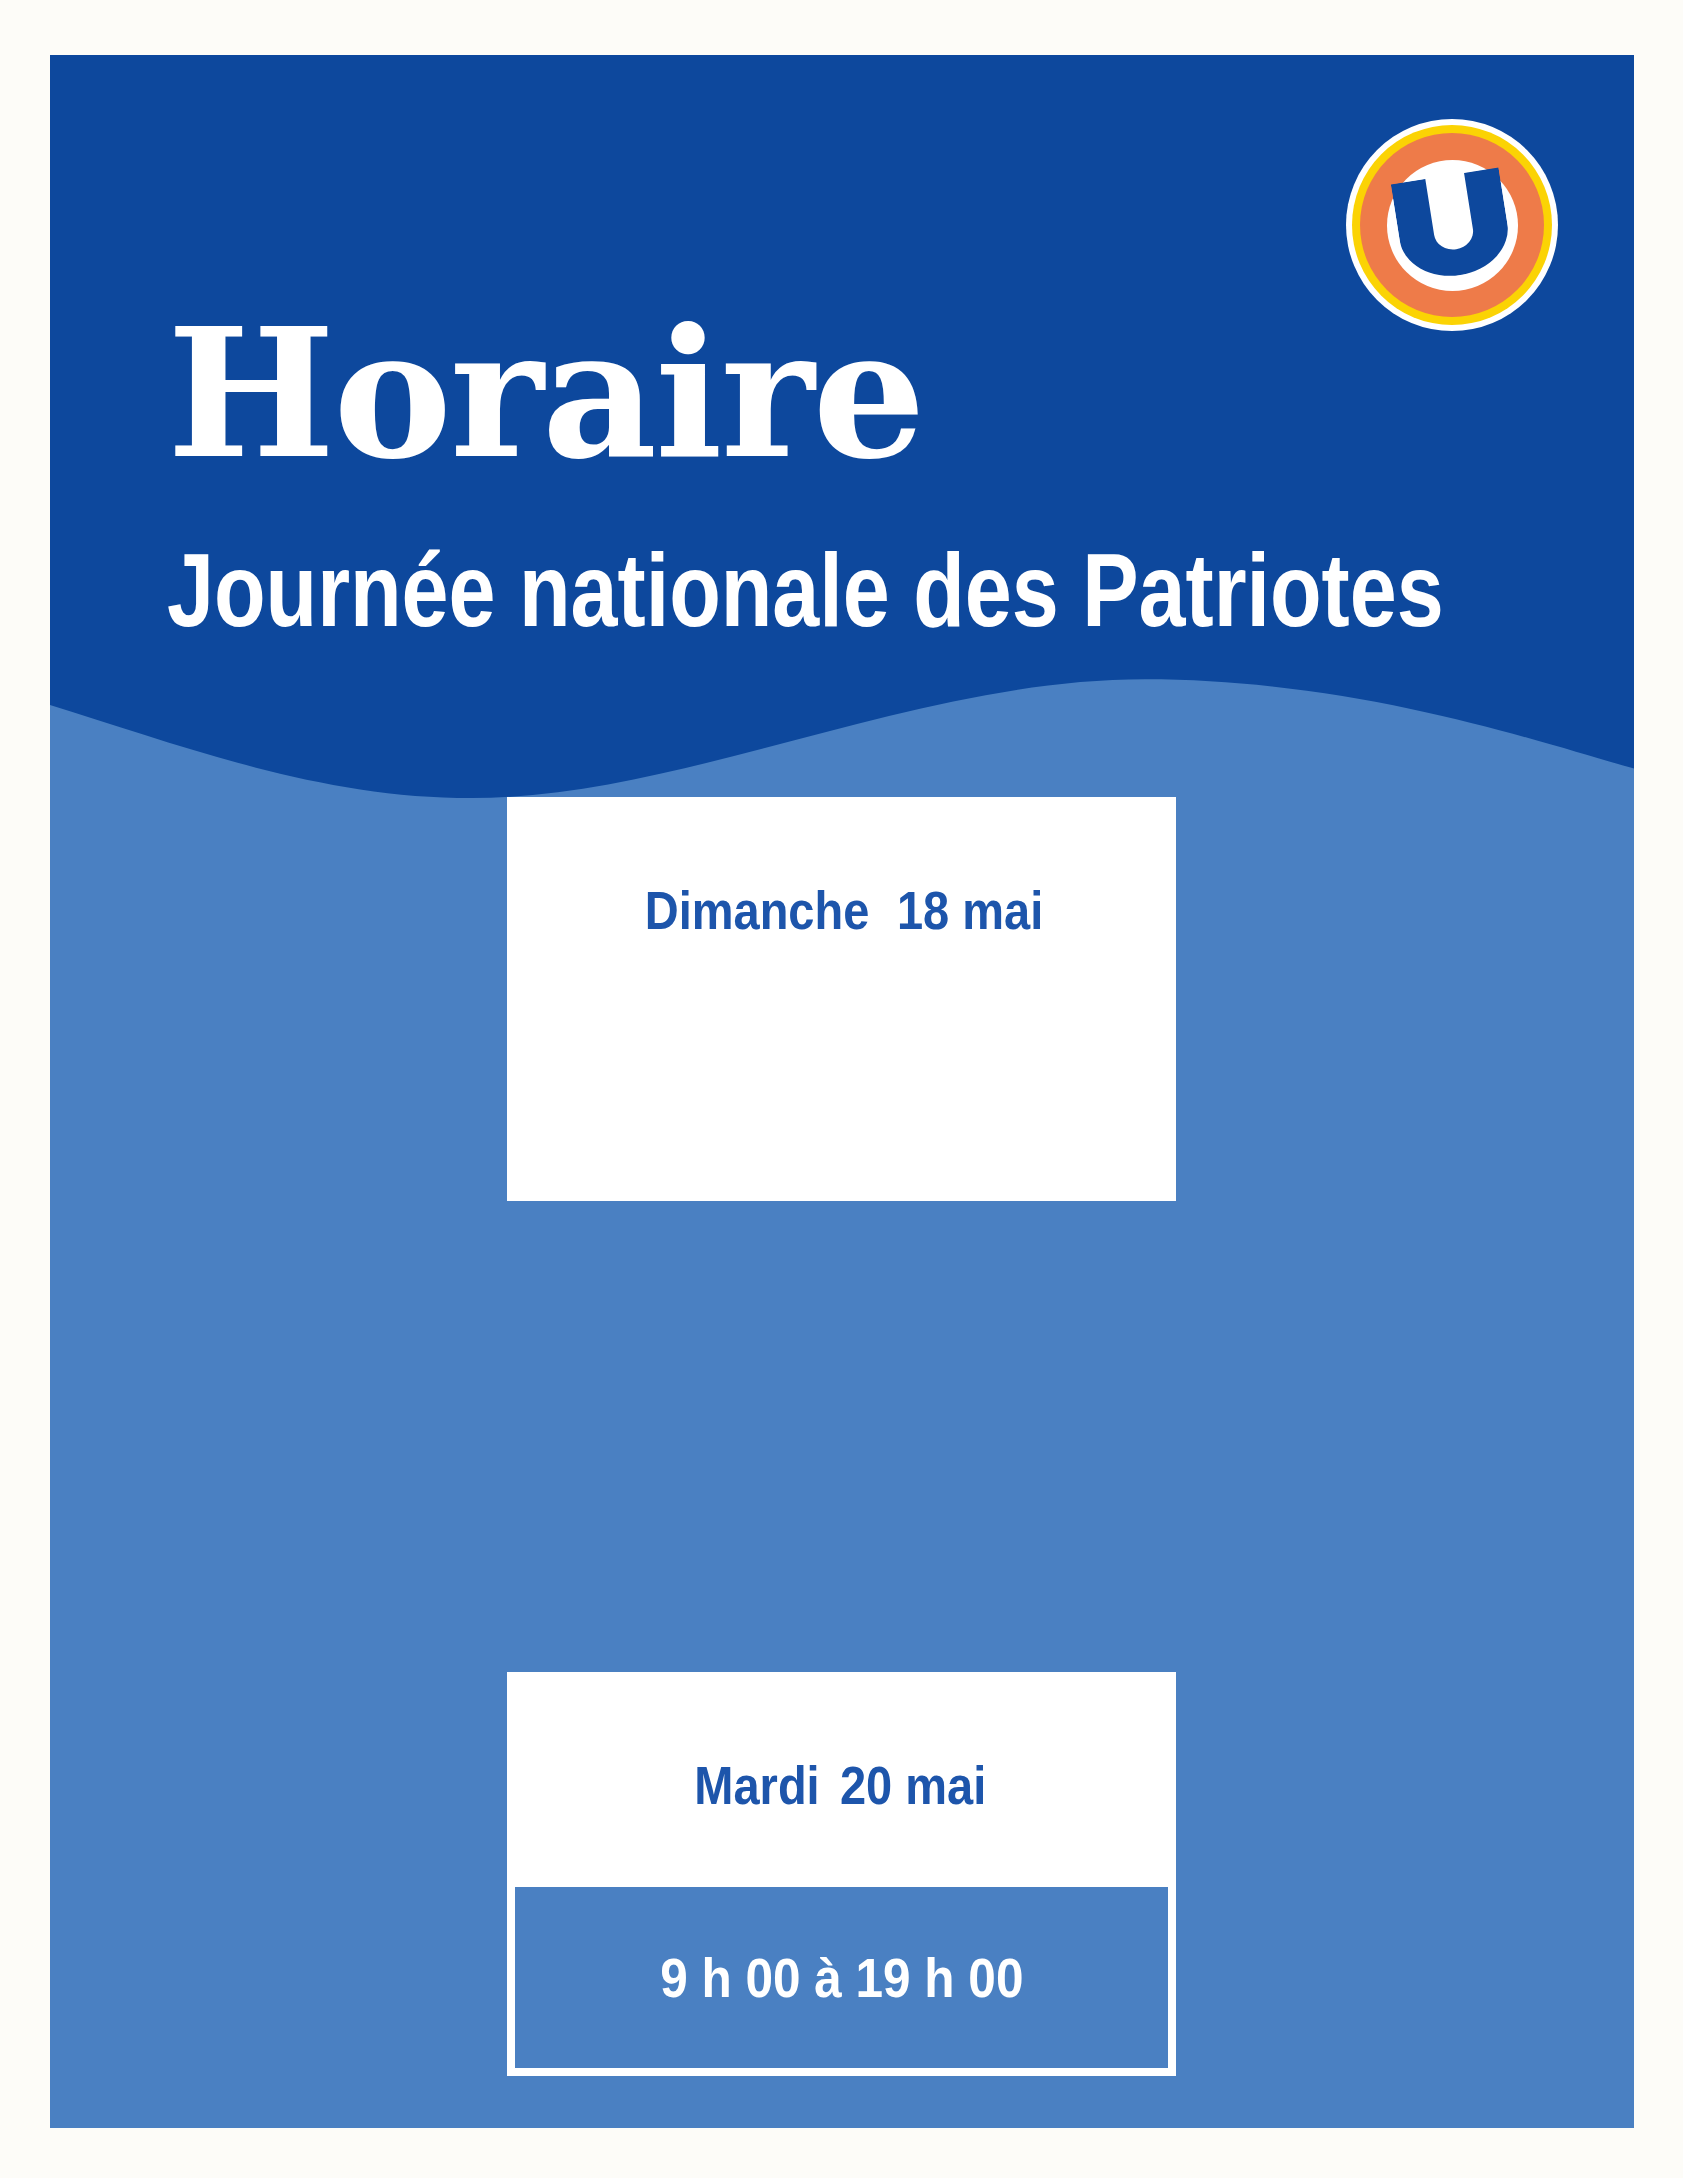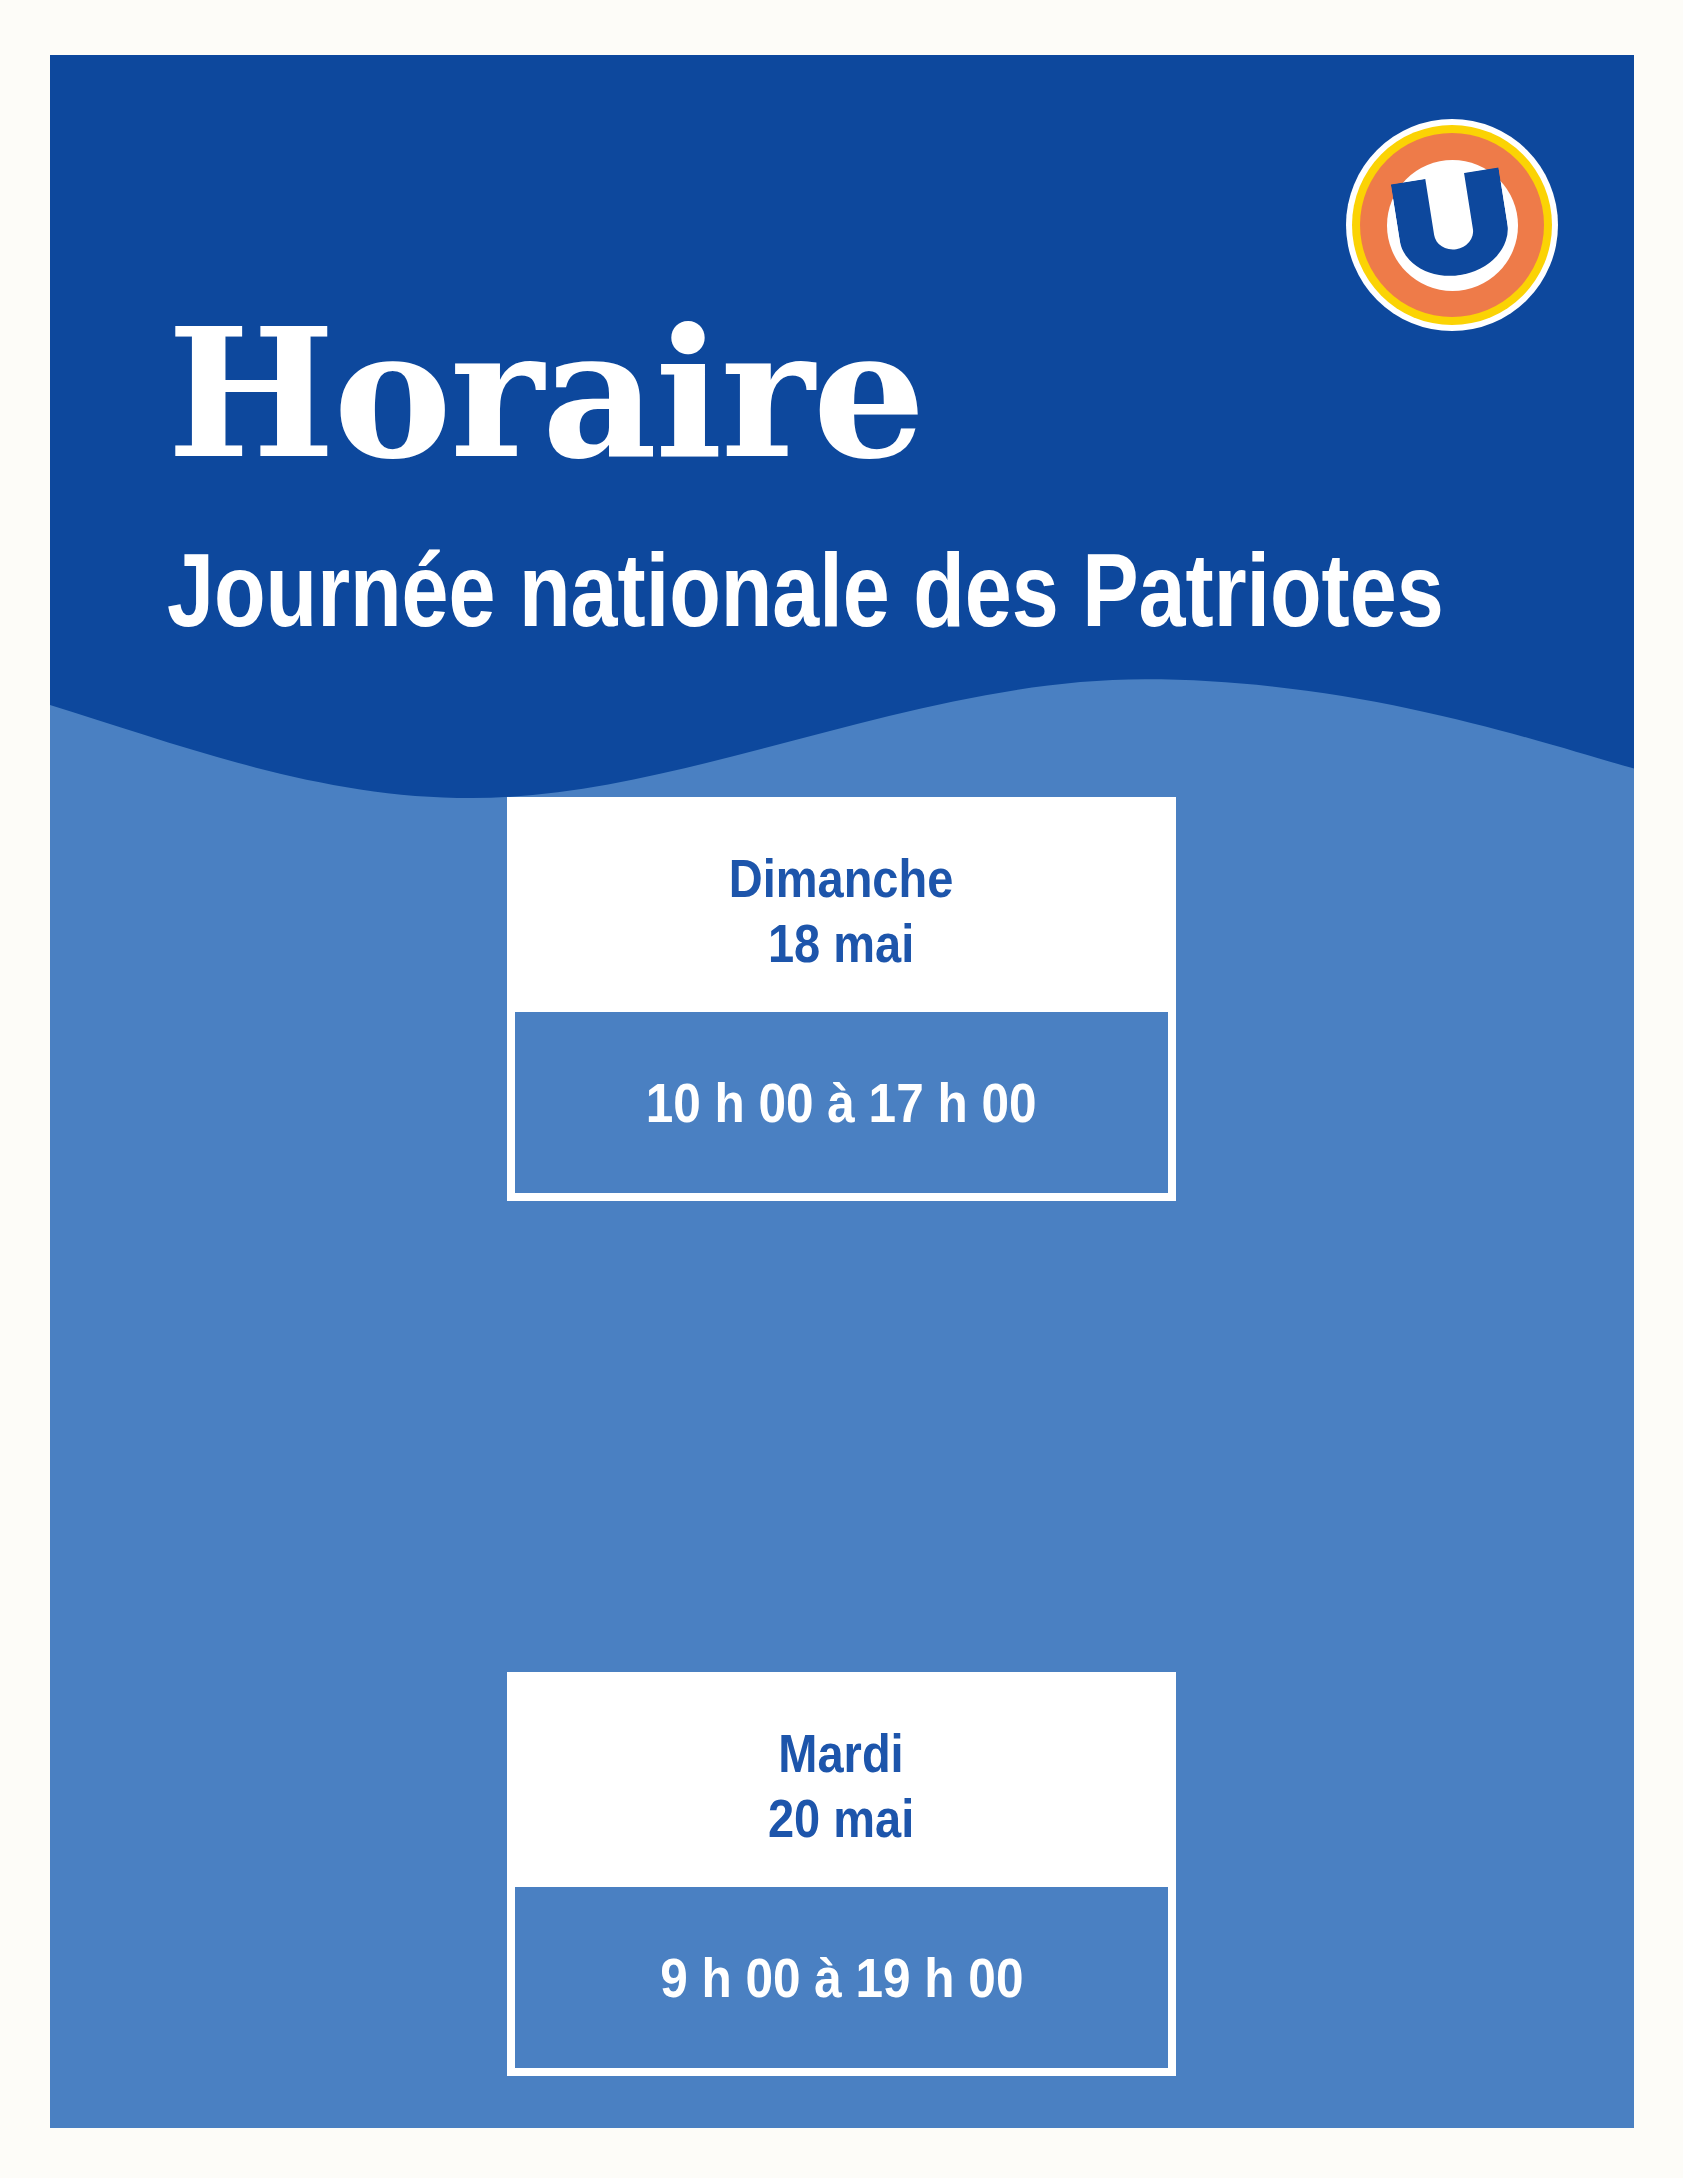--- a/index.html
+++ b/index.html
@@ -37,21 +37,21 @@
   .subtitle{position:absolute;left:117px;top:481px;color:#ffffff;
             font-weight:700;font-size:103px;line-height:109px;white-space:nowrap;
             transform:scaleX(0.82);transform-origin:left center;}
 
   
   .card{position:absolute;left:457px;width:669px;height:404px;background:var(--card-bg);}
   .card.c1{top:742px;}
   .card.c2{top:1172px;}
   .card.c3{top:1617px;}
   .card-day{position:absolute;left:0;right:0;top:0;height:215px;
-            display:flex;flex-direction:column;align-items:center;justify-content:center;
+            display:flex;align-items:center;justify-content:center;
             padding-top:12px;color:var(--day-blue);}
   .day-line{font-weight:700;font-size:54px;line-height:65px;white-space:nowrap;
             transform:scaleX(0.87);transform-origin:center;}
   .card-hours{position:absolute;left:8px;right:8px;top:215px;bottom:8px;background:var(--body-blue);
               display:flex;align-items:center;justify-content:center;}
   .hours-text{color:var(--hours-text);font-weight:700;font-size:55px;white-space:nowrap;
               transform:scaleX(0.9);transform-origin:center;}
 </style>
 </head>
 <body>
@@ -77,23 +77,20 @@
     </div>
 
     <div class="title">Horaire</div>
     <div class="subtitle">Journée nationale des Patriotes</div>
 
     <div class="card c1">
       <div class="card-day">
         <div class="day-line">Dimanche</div>
         <div class="day-line">18 mai</div>
       </div>
-      <div class="card-hours">
-        <div class="hours-text">10 h 00 à 17 h 00</div>
-      </div>
     </div>
 
 
     <div class="card c3">
       <div class="card-day">
         <div class="day-line">Mardi</div>
         <div class="day-line">20 mai</div>
       </div>
       <div class="card-hours">
         <div class="hours-text">9 h 00 à 19 h 00</div>

